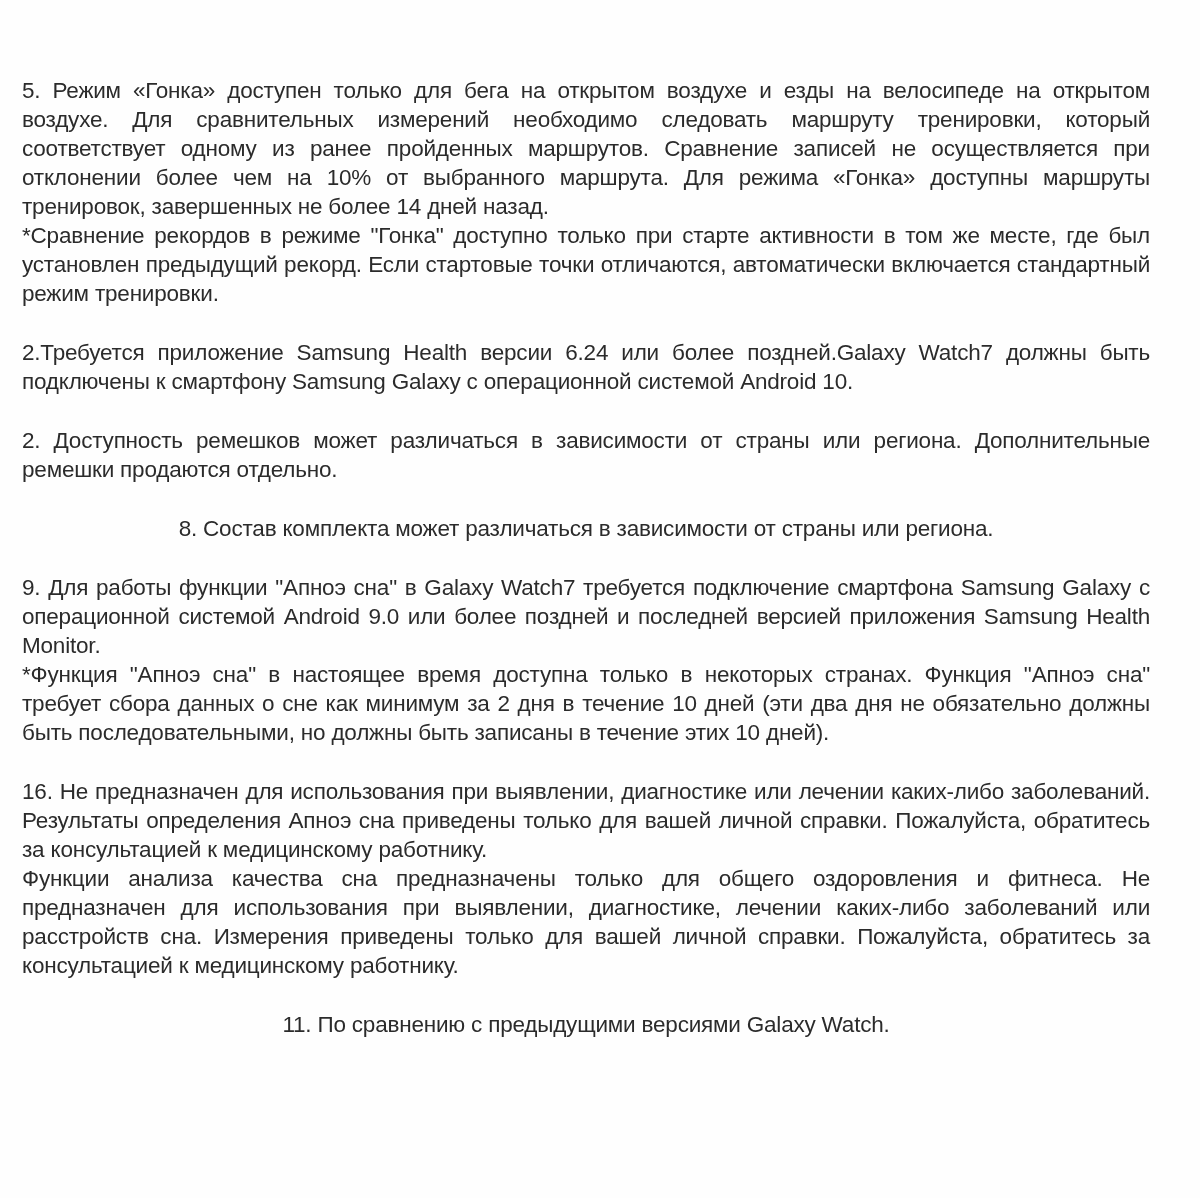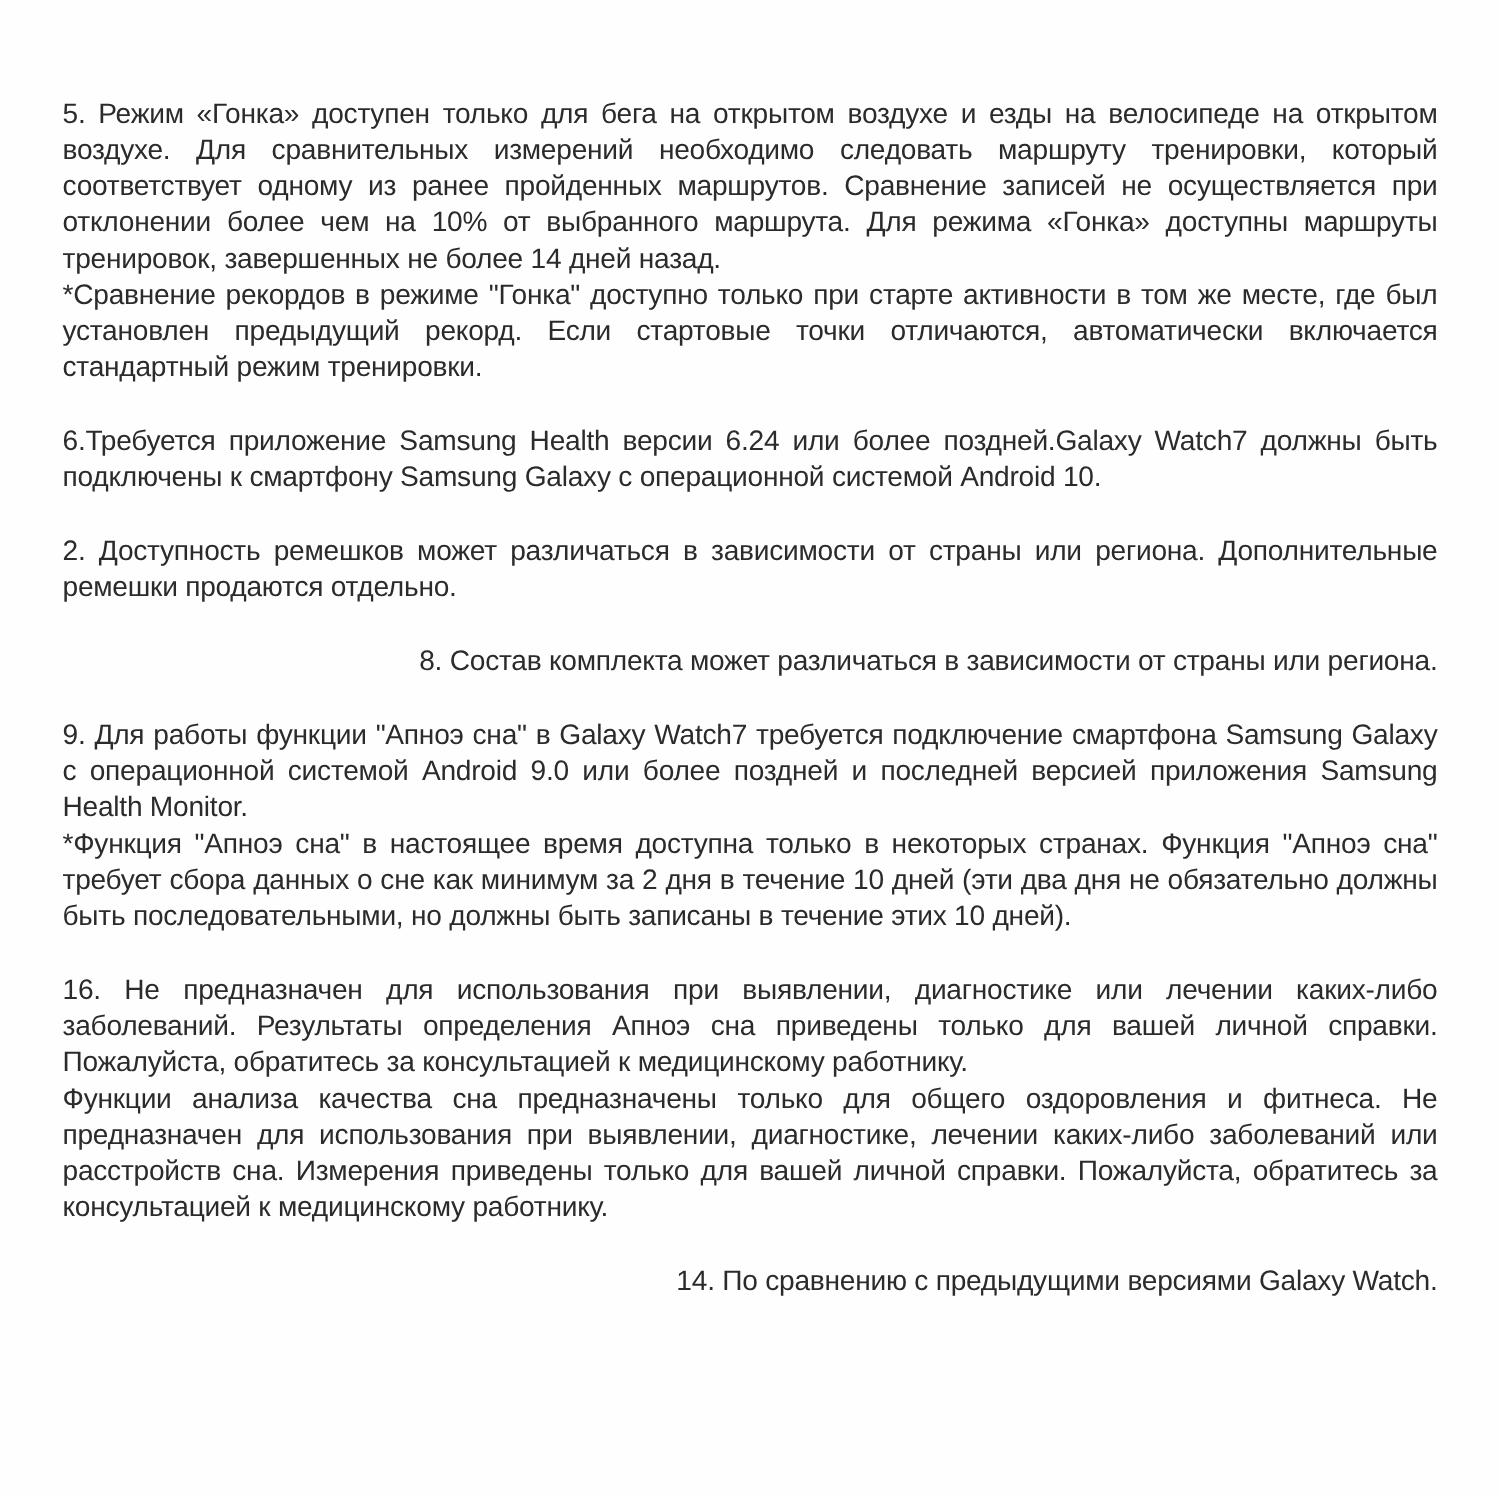--- a/index.html
+++ b/index.html
@@ -10,49 +10,49 @@
     width: 1200px;
     height: 1198px;
     background: #fefefe;
     font-family: "Liberation Sans", sans-serif;
     overflow: hidden;
   }
   .doc {
     box-sizing: border-box;
     width: 1200px;
     height: 1198px;
-    padding: 76px 50px 40px 50px;
+    padding: 76px 50px 40px 22px;
     color: #2b2b2b;
   }
   .fnote {
     font-size: 22.5px;
     line-height: 29px;
     font-weight: 400;
     letter-spacing: -0.2px;
     margin: 0 0 30px 0;
   }
   .fnote .block {
     text-align: justify;
   }
   .fnote .block.single {
-    text-align: right;
+    text-align: center;
   }
 </style>
 </head>
 <body>
 
 <div class="doc">
 
   <section class="fnote">
     <div class="block">5. Режим «Гонка» доступен только для бега на открытом воздухе и езды на велосипеде на открытом воздухе. Для сравнительных измерений необходимо следовать маршруту тренировки, который соответствует одному из ранее пройденных маршрутов. Сравнение записей не осуществляется при отклонении более чем на 10% от выбранного маршрута. Для режима «Гонка» доступны маршруты тренировок, завершенных не более 14 дней назад.</div>
     <div class="block">*Сравнение рекордов в режиме "Гонка" доступно только при старте активности в том же месте, где был установлен предыдущий рекорд. Если стартовые точки отличаются, автоматически включается стандартный режим тренировки.</div>
   </section>
 
   <section class="fnote">
-    <div class="block">6.Требуется приложение Samsung Health версии 6.24 или более поздней.Galaxy Watch7 должны быть подключены к смартфону Samsung Galaxy с операционной системой Android 10.</div>
+    <div class="block">2.Требуется приложение Samsung Health версии 6.24 или более поздней.Galaxy Watch7 должны быть подключены к смартфону Samsung Galaxy с операционной системой Android 10.</div>
   </section>
 
   <section class="fnote">
     <div class="block">2. Доступность ремешков может различаться в зависимости от страны или региона. Дополнительные ремешки продаются отдельно.</div>
   </section>
 
   <section class="fnote">
     <div class="block single">8. Состав комплекта может различаться в зависимости от страны или региона.</div>
   </section>
 
@@ -60,16 +60,16 @@
     <div class="block">9. Для работы функции "Апноэ сна" в Galaxy Watch7 требуется подключение смартфона Samsung Galaxy с операционной системой Android 9.0 или более поздней и последней версией приложения Samsung Health Monitor.</div>
     <div class="block">*Функция "Апноэ сна" в настоящее время доступна только в некоторых странах. Функция "Апноэ сна" требует сбора данных о сне как минимум за 2 дня в течение 10 дней (эти два дня не обязательно должны быть последовательными, но должны быть записаны в течение этих 10 дней).</div>
   </section>
 
   <section class="fnote">
     <div class="block">16. Не предназначен для использования при выявлении, диагностике или лечении каких-либо заболеваний. Результаты определения Апноэ сна приведены только для вашей личной справки. Пожалуйста, обратитесь за консультацией к медицинскому работнику.</div>
     <div class="block">Функции анализа качества сна предназначены только для общего оздоровления и фитнеса. Не предназначен для использования при выявлении, диагностике, лечении каких-либо заболеваний или расстройств сна. Измерения приведены только для вашей личной справки. Пожалуйста, обратитесь за консультацией к медицинскому работнику.</div>
   </section>
 
   <section class="fnote">
-    <div class="block single">14. По сравнению с предыдущими версиями Galaxy Watch.</div>
+    <div class="block single">11. По сравнению с предыдущими версиями Galaxy Watch.</div>
   </section>
 
 </div>
 
 </body></html>

